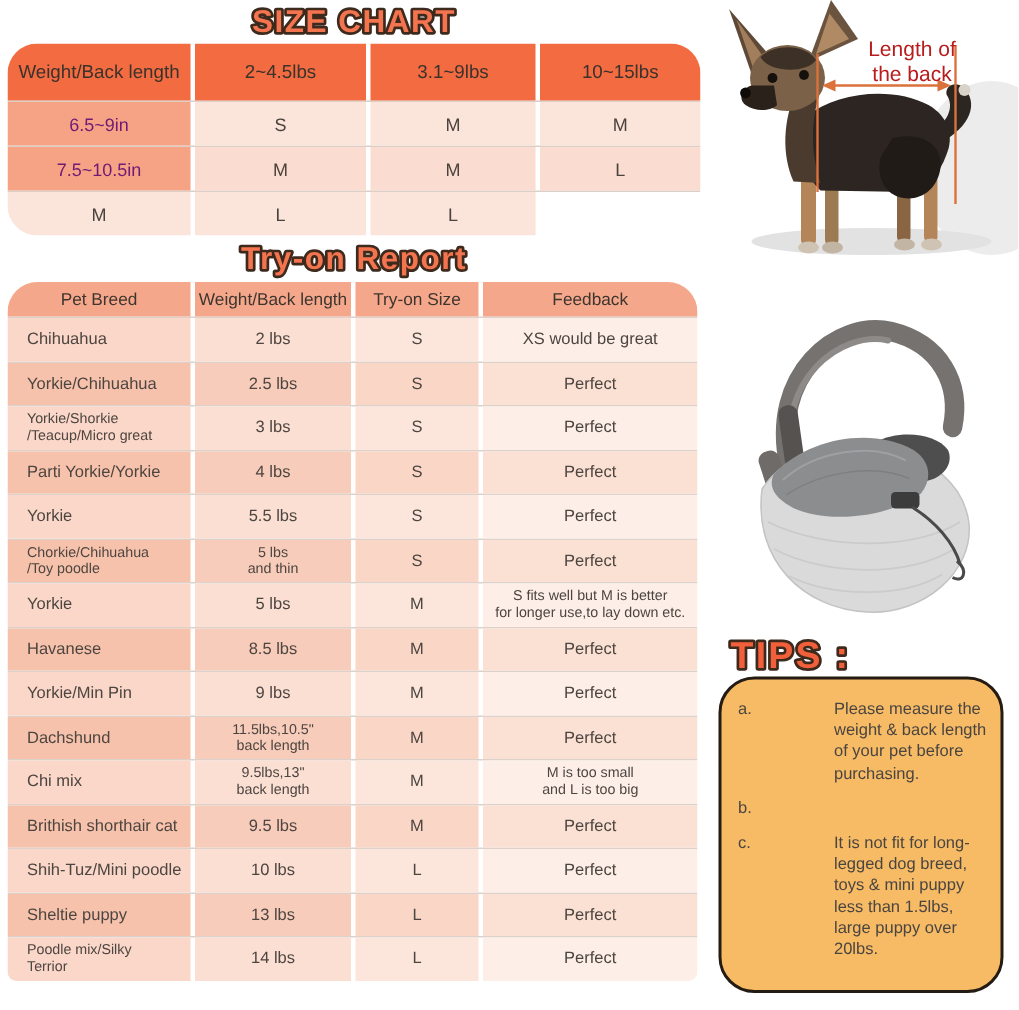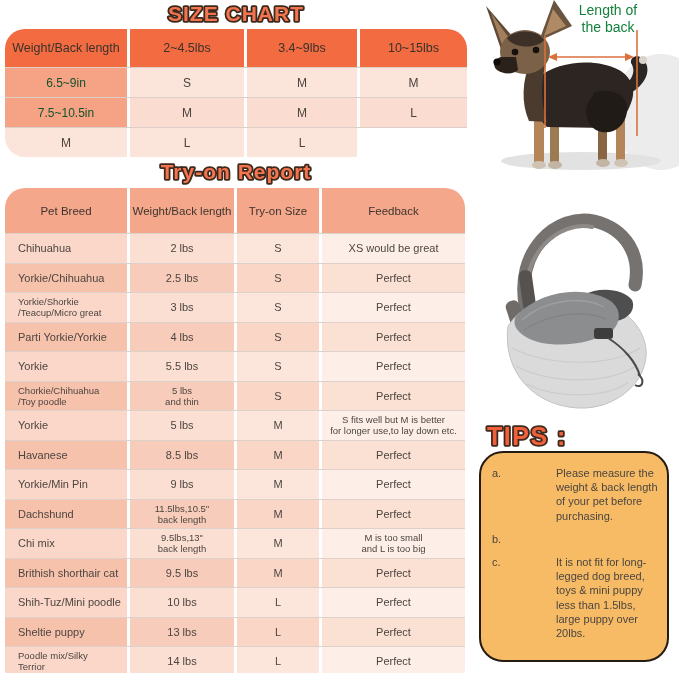--- a/index.html
+++ b/index.html
@@ -17,48 +17,48 @@
   .size-table{
     position:absolute;left:5px;top:29px;width:462px;border-radius:20px;overflow:hidden;
     background:#fff;
   }
   .sc-header,.sc-row{
     display:grid;grid-template-columns:122px 114px 110px 107px;column-gap:3px;background:#fff;
   }
   .sc-header{height:38px;}
   .sc-row{height:30px;border-top:1px solid #dbcfc8;box-sizing:border-box;}
   .sc-hcell{background:#f26b41;color:#3b322b;font-size:12.5px;display:flex;align-items:center;justify-content:center;}
-  .sc-label{background:#f5a285;color:#14532d;font-size:12px;display:flex;align-items:center;justify-content:center;}
+  .sc-label{background:#f5a285;color:#701a75;font-size:12px;display:flex;align-items:center;justify-content:center;}
   .sc-cell{background:#fbe4da;color:#4a423c;font-size:12px;display:flex;align-items:center;justify-content:center;}
   .sc-row.alt .sc-cell{background:#fadcd0;}
   
   .tryon-table{
     position:absolute;left:5px;top:188px;width:460px;border-radius:20px 20px 6px 6px;overflow:hidden;background:#fff;
   }
   .tr-header,.tr-row{
     display:grid;grid-template-columns:122px 104px 82px 143px;column-gap:3px;background:#fff;
   }
-  .tr-header{height:45px;}
+  .tr-header{height:23px;}
   .tr-row{min-height:29.5px;border-top:1px solid #ddd2cb;box-sizing:border-box;}
   .tr-hcell{background:#f5a78b;color:#3d352e;font-size:11.5px;display:flex;align-items:center;justify-content:center;}
   .tr-cell{
     font-size:11px;color:#4d4540;display:flex;align-items:center;justify-content:center;
     text-align:center;white-space:pre-line;padding:2px 1px;box-sizing:border-box;line-height:12.5px;
   }
   .tr-cell.col0{justify-content:flex-start;text-align:left;padding-left:13px;}
   .tr-cell.small{font-size:9.5px;line-height:11px;}
   .tr-row.light .col0{background:#fad7c9}.tr-row.light .col1{background:#fbdfd3}
   .tr-row.light .col2{background:#fce6dc}.tr-row.light .col3{background:#fdefe8}
   .tr-row.dark .col0{background:#f7c2ac}.tr-row.dark .col1{background:#f8ccba}
   .tr-row.dark .col2{background:#fad6c6}.tr-row.dark .col3{background:#fbe1d4}
   
   .dog-figure{position:absolute;left:479px;top:0;width:200px;height:178px;}
   .measure-label{
-    position:absolute;left:552px;top:2px;width:112px;text-align:center;
-    color:#15803d;font-size:14px;line-height:17px;white-space:pre-line;
+    position:absolute;left:552px;top:24px;width:112px;text-align:center;
+    color:#b91c1c;font-size:14px;line-height:17px;white-space:pre-line;
   }
   .bag-figure{position:absolute;left:488px;top:188px;width:180px;height:235px;}
   
   .tips-box{
     position:absolute;left:479px;top:451px;width:190px;height:211px;box-sizing:border-box;
     background:#f7bb65;border:2px solid #241b12;border-radius:24px;
     padding:13px 9px 8px 11px;overflow:hidden;
   }
   .tip-item{display:flex;margin-bottom:9px;}
   .tip-marker{width:17px;flex:0 0 17px;font-size:11px;color:#4a4540;line-height:14.2px;}
@@ -70,21 +70,21 @@
 <div class="page">
 
   <svg class="heading-svg" style="left:86px;top:0px;" width="300" height="28">
     <text x="150" y="21" text-anchor="middle" font-size="21" letter-spacing="1" fill="#f3744e" stroke-width="3.6">SIZE CHART</text>
   </svg>
 
   <div class="size-table">
     <div class="sc-header">
         <div class="sc-hcell">Weight/Back length</div>
         <div class="sc-hcell">2~4.5lbs</div>
-        <div class="sc-hcell">3.4~9lbs</div>
+        <div class="sc-hcell">3.1~9lbs</div>
         <div class="sc-hcell">10~15lbs</div>
       </div>
     <div>
         <div class="sc-row">
           <div class="sc-label">6.5~9in</div>
           <div class="sc-cell">S</div>
           <div class="sc-cell">M</div>
           <div class="sc-cell">M</div>
         </div>
         <div class="sc-row alt">

